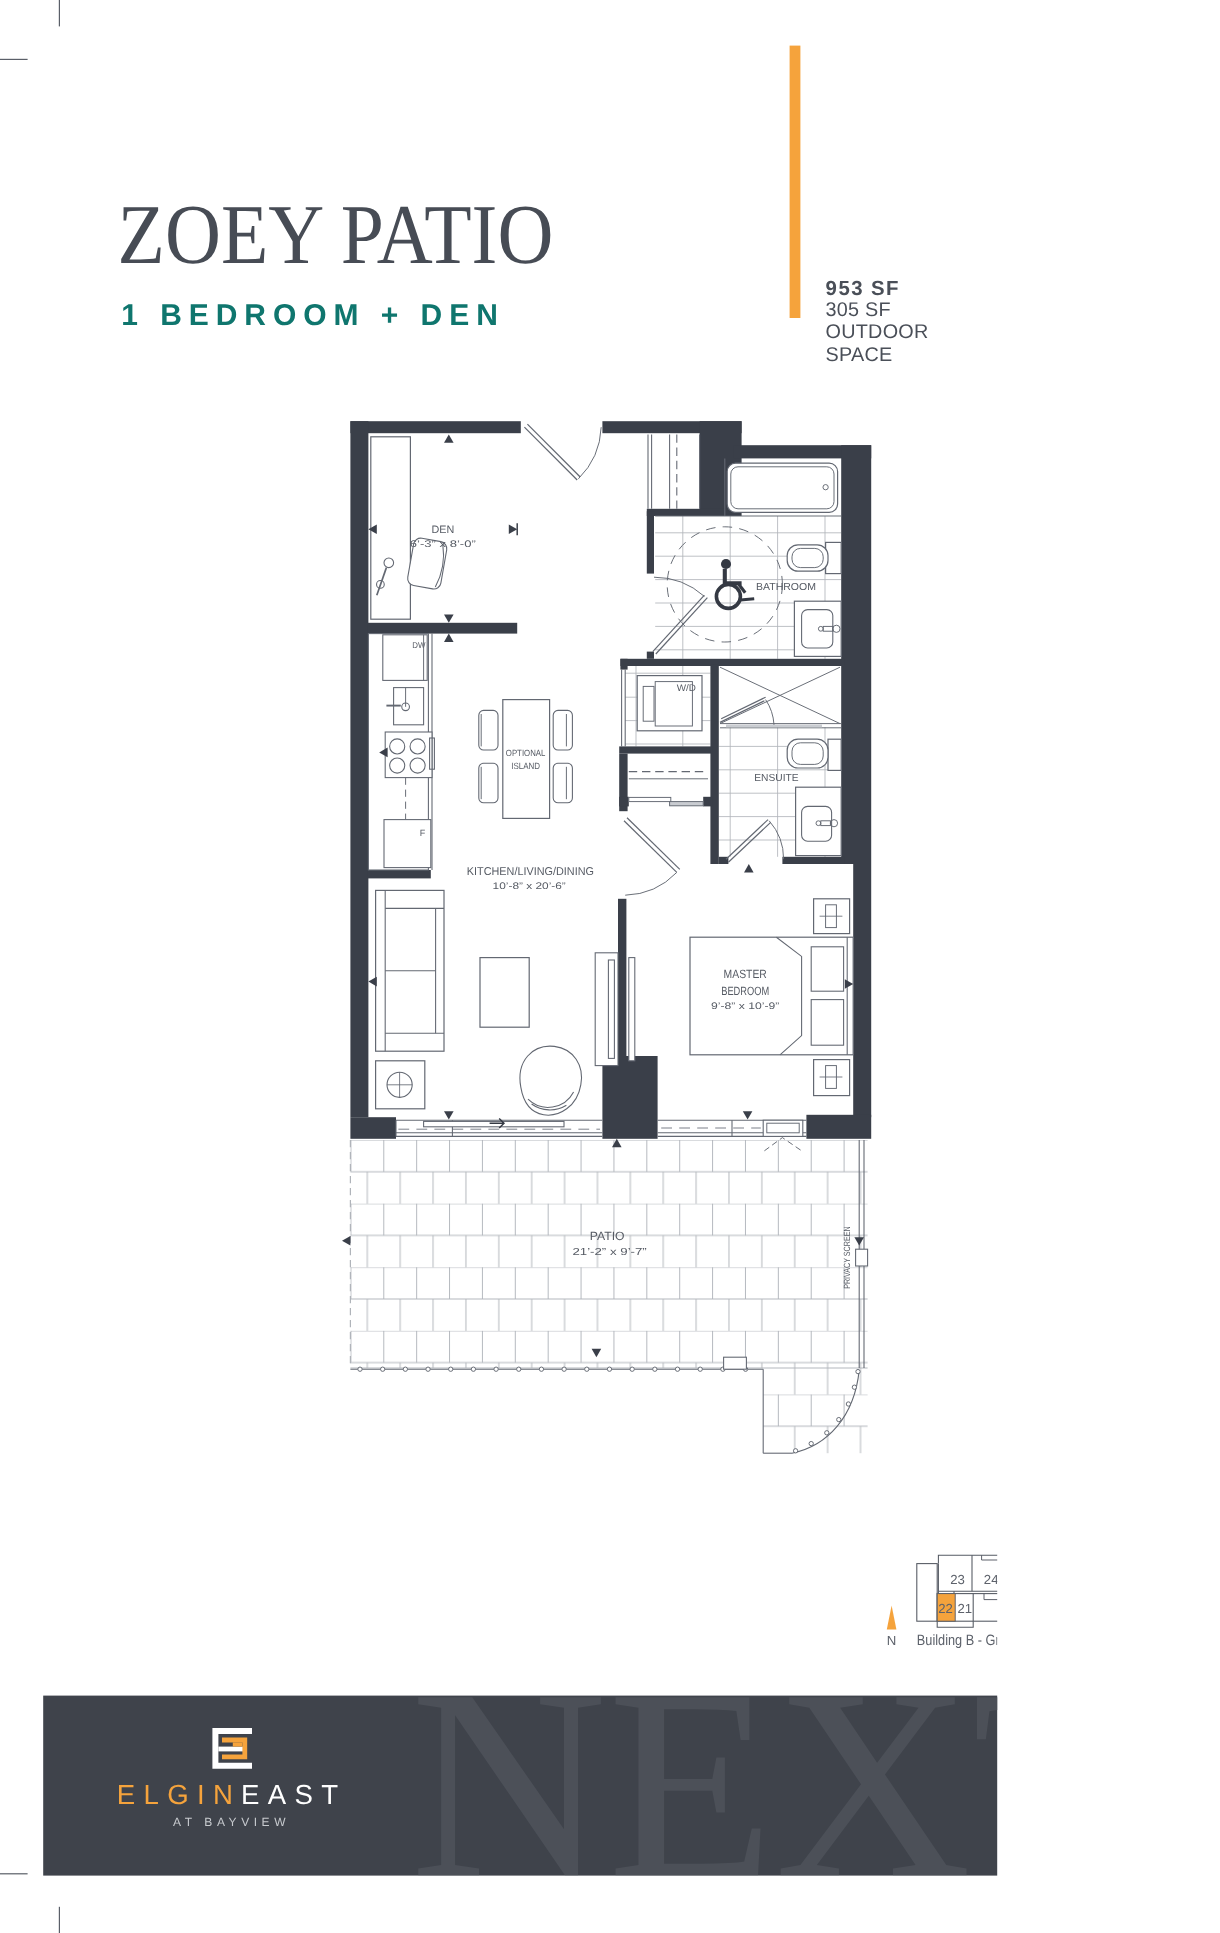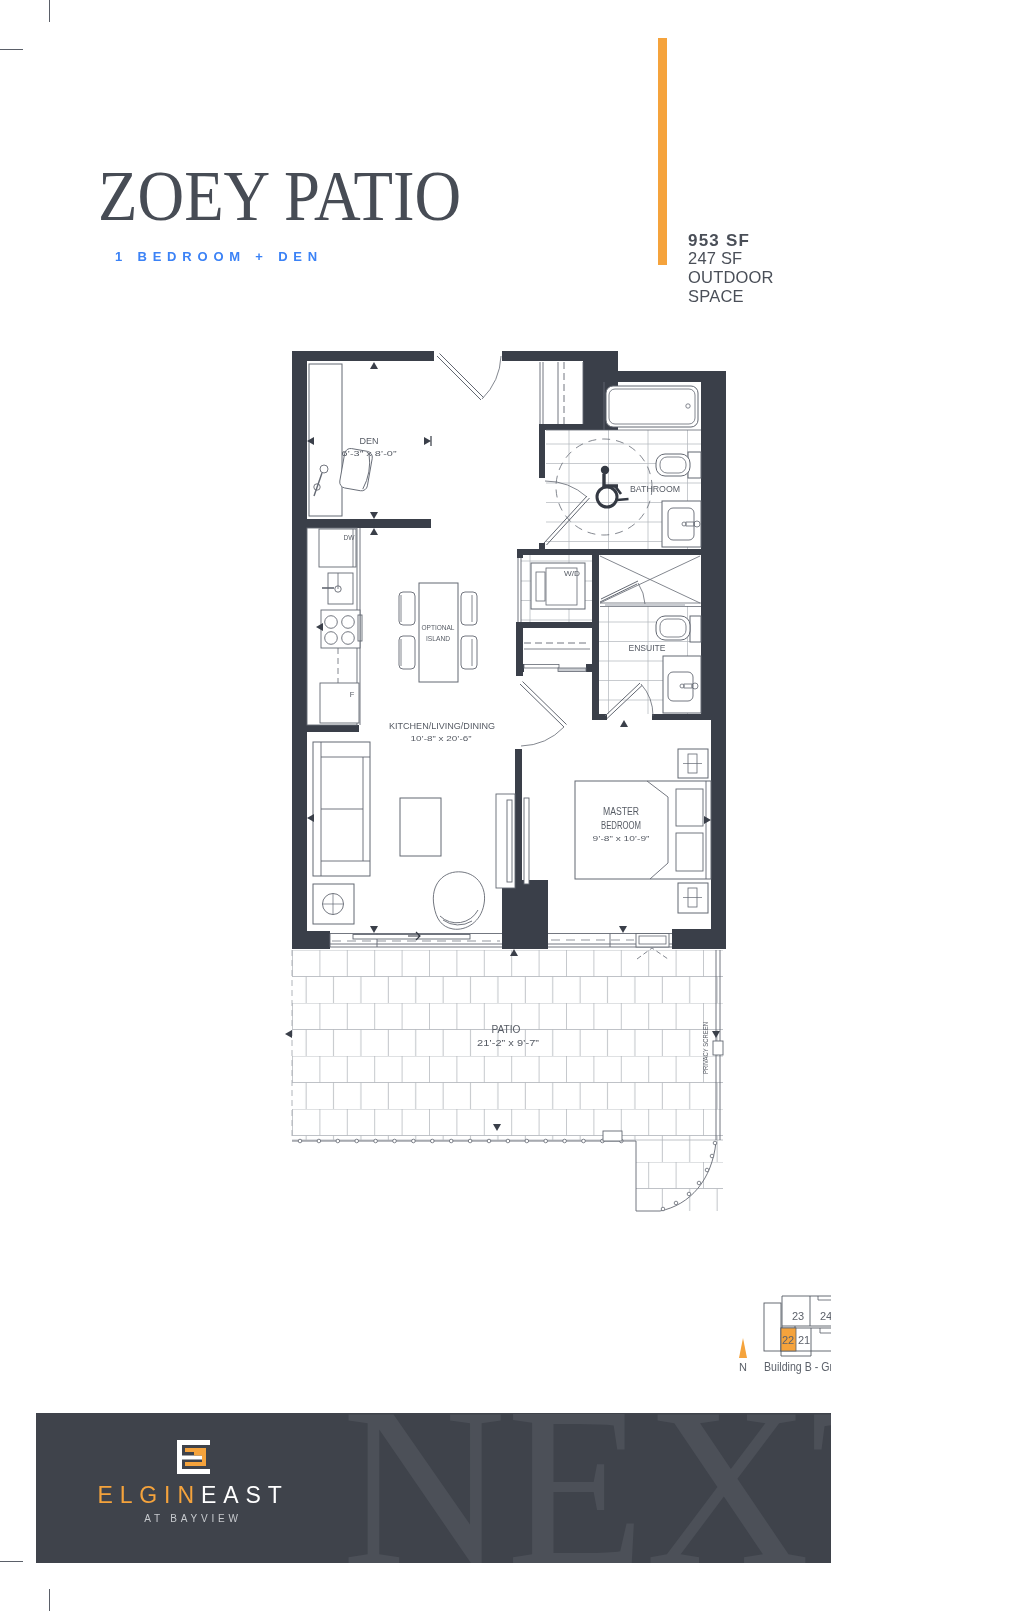--- a/index.html
+++ b/index.html
@@ -22,30 +22,30 @@
 <div class="cm" style="left:49px;top:1589px;width:1px;height:22px"></div>
 
 <div class="cm" style="left:994px;top:1562px;width:23px;height:1px"></div>
 
 <div class="cm" style="left:967px;top:1589px;width:1px;height:22px"></div>
 
 <div style="position:absolute;left:98px;top:161px;font-family:'Liberation Serif',serif;
   font-size:71px;color:#474c55;letter-spacing:0px;transform:scaleX(0.91);transform-origin:left top;
   white-space:nowrap;line-height:1;">ZOEY PATIO</div>
 
-<div style="position:absolute;left:115px;top:249px;font-size:13px;font-weight:bold;color:#3b82f6;
+<div style="position:absolute;left:101px;top:249px;font-size:25px;font-weight:bold;color:#0f766e;
   letter-spacing:5.8px;white-space:nowrap;">1 BEDROOM + DEN</div>
 
 <div style="position:absolute;left:658px;top:38px;width:9px;height:227px;background:#f5a33c;"></div>
 
 <div style="position:absolute;left:688px;top:231px;font-size:17px;font-weight:bold;color:#4a4f58;
   letter-spacing:1.2px;">953 SF</div>
 
 <div style="position:absolute;left:688px;top:249px;font-size:16.5px;color:#4a4f58;
-  letter-spacing:0.2px;">247 SF OUTDOOR SPACE</div>
+  letter-spacing:0.2px;">305 SF OUTDOOR SPACE</div>
 
 <svg id="plan" width="470" height="930" viewBox="275 335 470 930" style="position:absolute;left:275px;top:335px">
 
 <defs>
         <pattern id="bond" patternUnits="userSpaceOnUse" x="292" y="950" width="27.4" height="53">
           <path d="M0,0 H27.4 M0,26.5 H27.4 M0.4,0 V26.5 M14.1,26.5 V53" fill="none" stroke="#b0b4ba" stroke-width="0.8"></path>
         </pattern>
       </defs>
 <rect x="292" y="950" width="431" height="190" fill="url(#bond)"></rect>
 <line x1="292" y1="1140" x2="723" y2="1140" stroke="#b0b4ba" stroke-width="0.8"></line>

